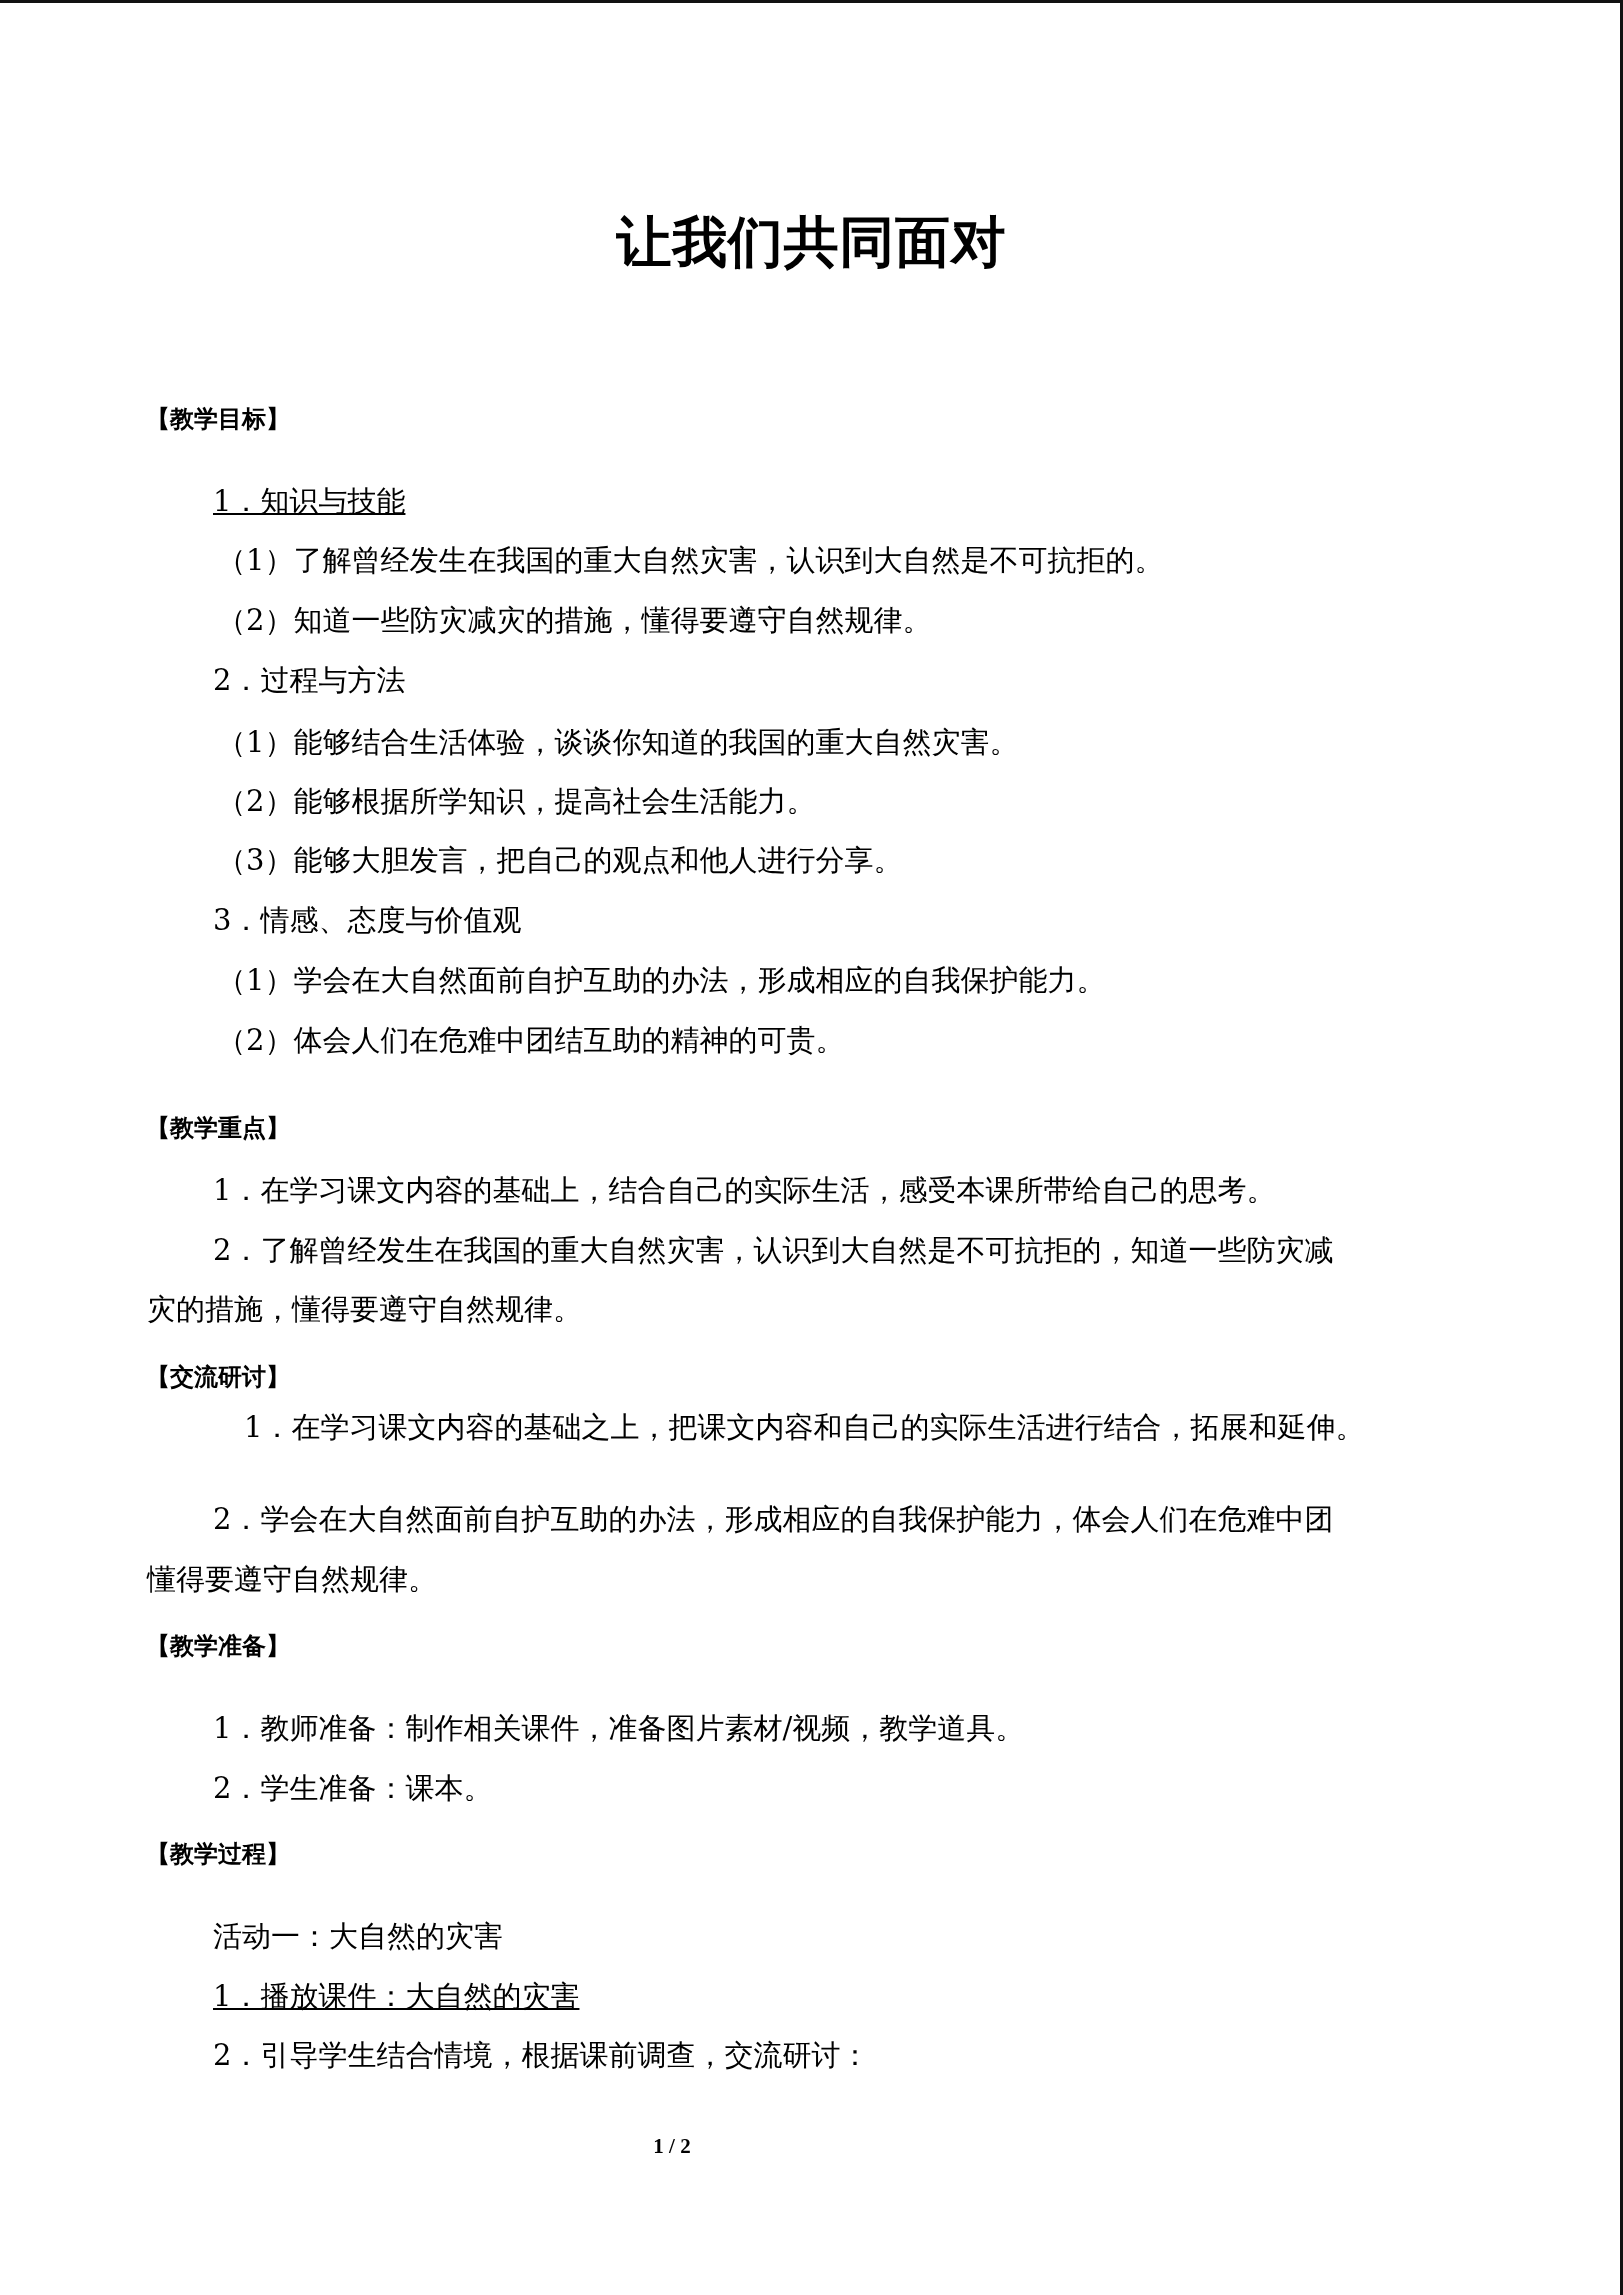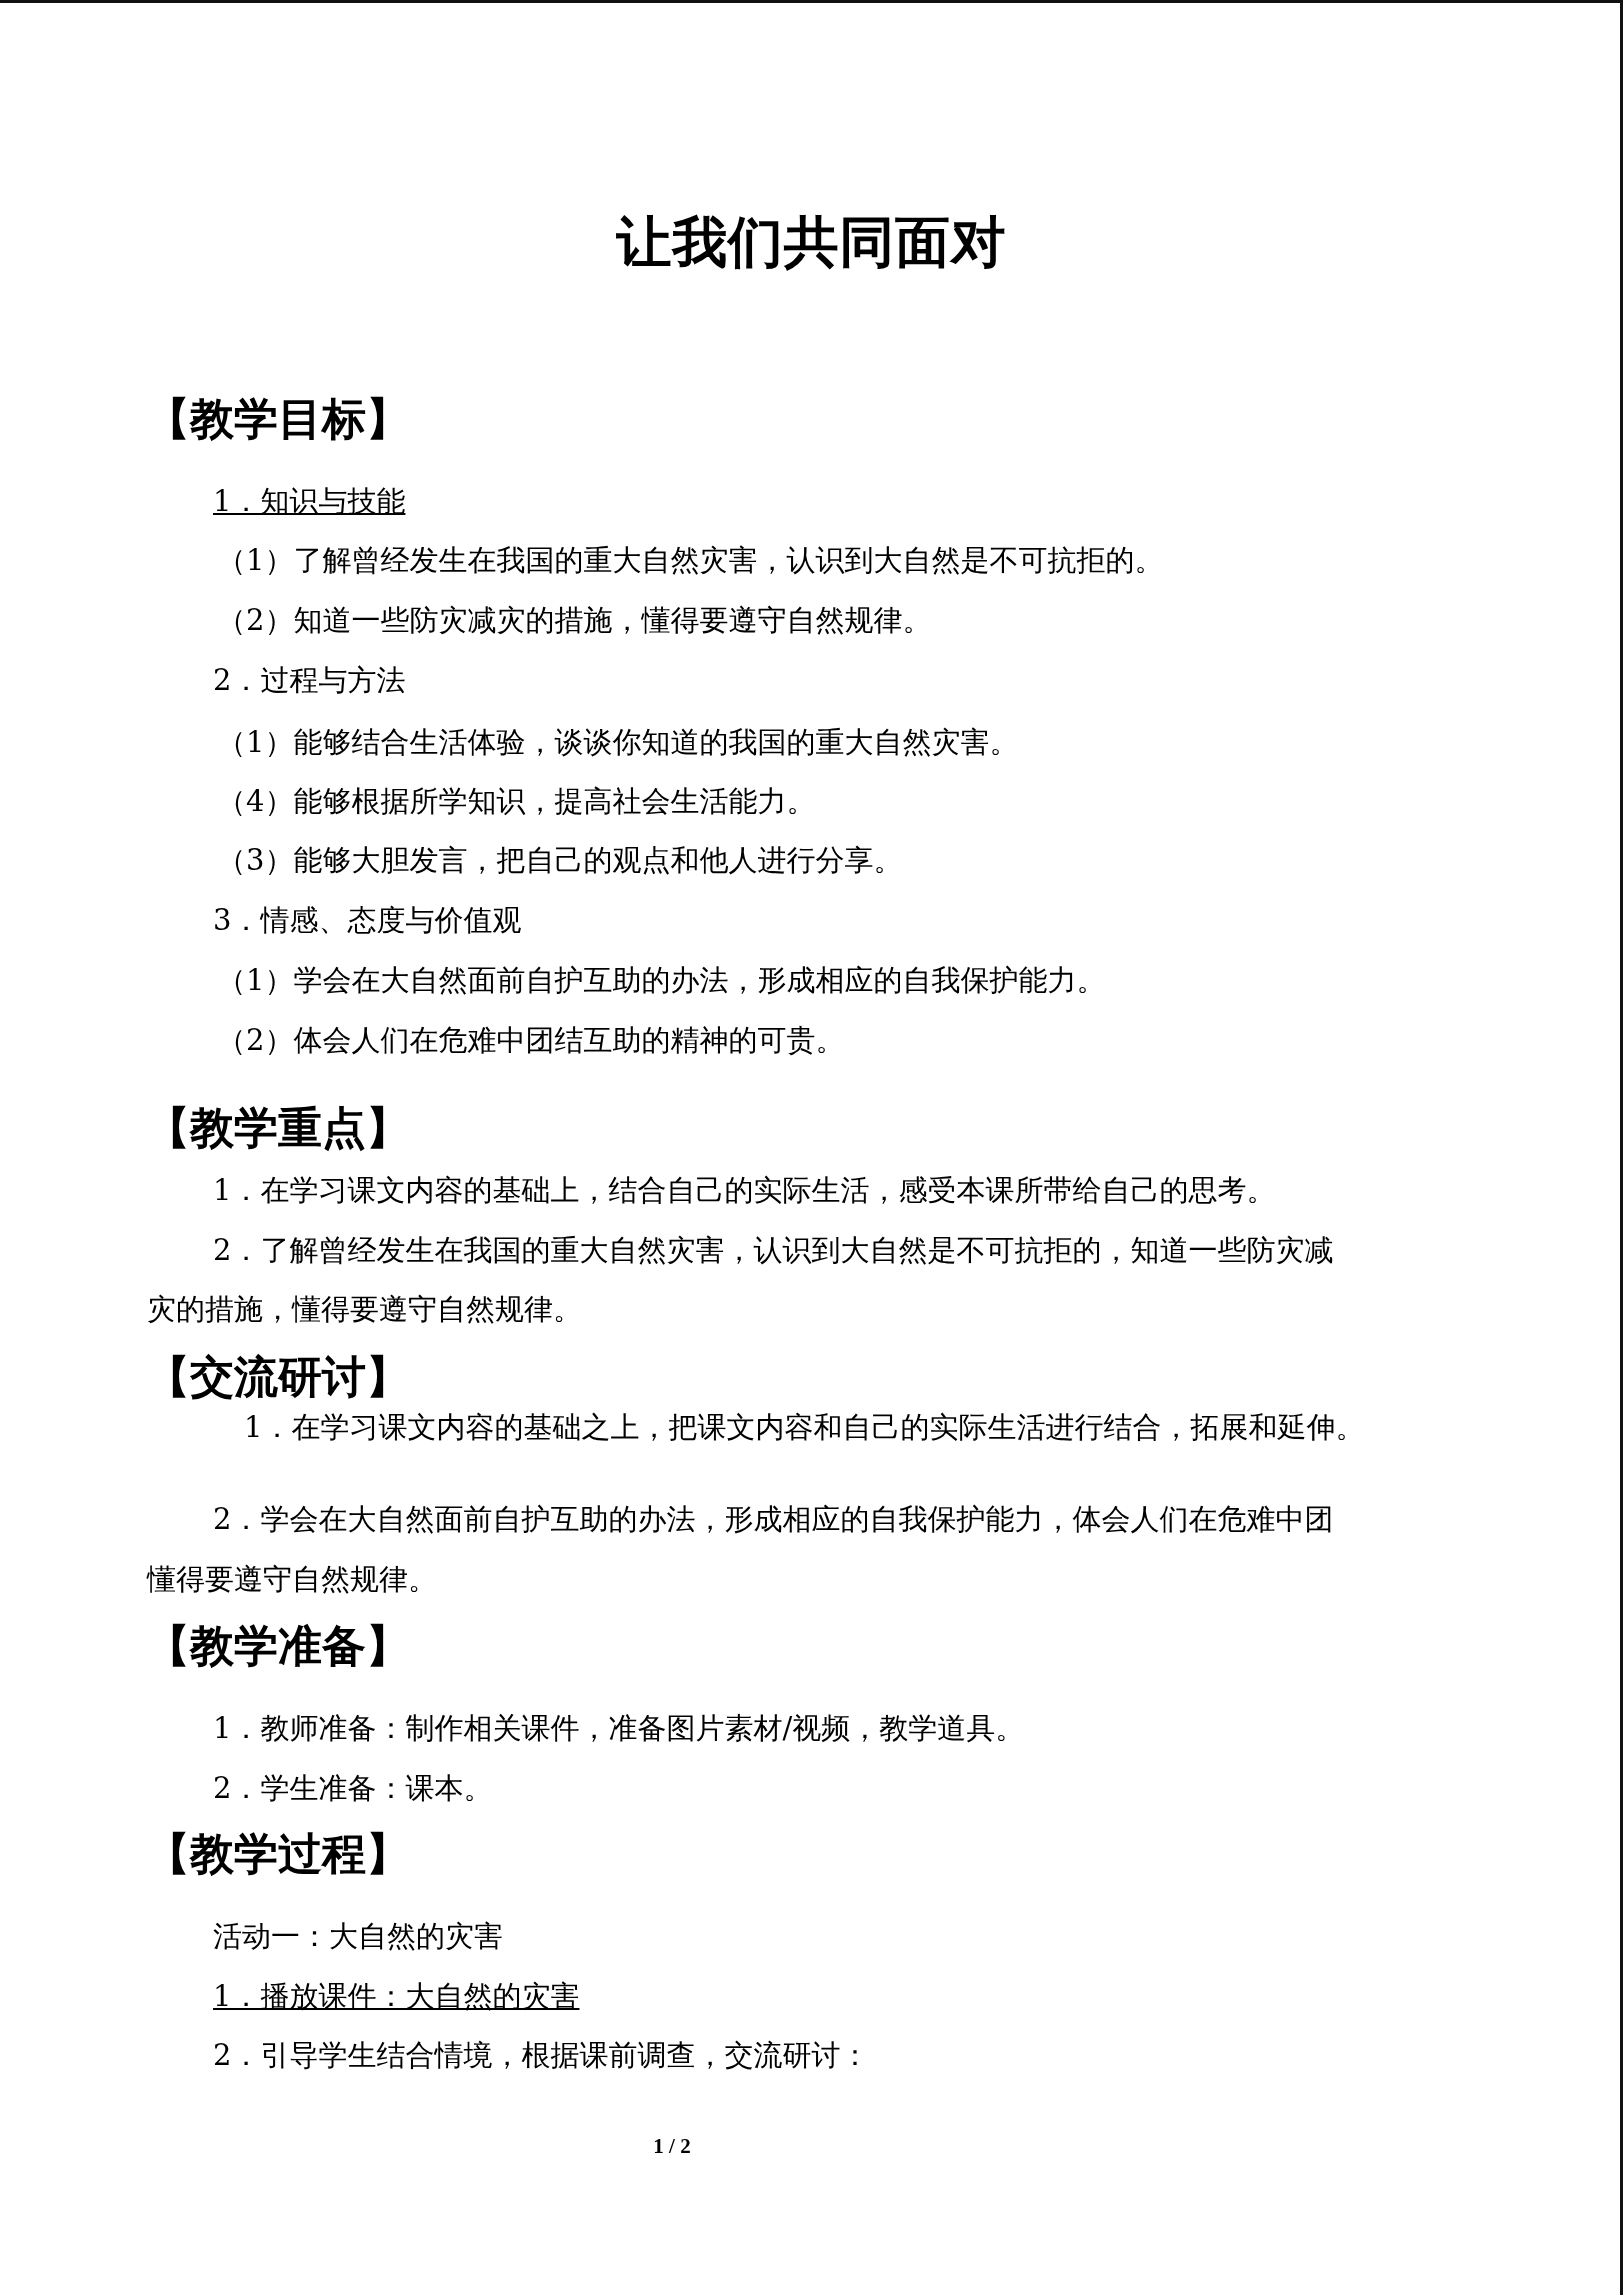--- a/index.html
+++ b/index.html
@@ -33,24 +33,24 @@
       top: 217px;
       text-align: center;
       font-size: 55px;
       font-weight: bold;
       line-height: 50px;
       letter-spacing: 0.7px;
     }
     .section-heading {
       position: absolute;
       left: 146px;
-      font-size: 44px;
+      font-size: 24px;
       font-weight: bold;
       line-height: 42px;
-      font-family: Liberation Sans, sans-serif;
+      font-family: Liberation Serif, serif;
     }
     .line {
       position: absolute;
       font-size: 29px;
       line-height: 38px;
       white-space: nowrap;
     }
     .ind-num { left: 213px; }
     .ind-paren { left: 217px; }
     .ind-cont { left: 147px; }
@@ -72,21 +72,21 @@
 <div class="page-frame-right"></div>
 
 <div class="doc-title">让我们共同面对</div>
 
 <div class="section-heading" style="top:398px;">【教学目标】</div>
 <div class="line ind-num" style="top:482px;text-decoration:underline;">1．知识与技能</div>
 <div class="line ind-paren" style="top:541px;">（1）了解曾经发生在我国的重大自然灾害，认识到大自然是不可抗拒的。</div>
 <div class="line ind-paren" style="top:601px;">（2）知道一些防灾减灾的措施，懂得要遵守自然规律。</div>
 <div class="line ind-num" style="top:661px;">2．过程与方法</div>
 <div class="line ind-paren" style="top:723px;">（1）能够结合生活体验，谈谈你知道的我国的重大自然灾害。</div>
-<div class="line ind-paren" style="top:782px;">（4）能够根据所学知识，提高社会生活能力。</div>
+<div class="line ind-paren" style="top:782px;">（2）能够根据所学知识，提高社会生活能力。</div>
 <div class="line ind-paren" style="top:841px;">（3）能够大胆发言，把自己的观点和他人进行分享。</div>
 <div class="line ind-num" style="top:901px;">3．情感、态度与价值观</div>
 <div class="line ind-paren" style="top:961px;">（1）学会在大自然面前自护互助的办法，形成相应的自我保护能力。</div>
 <div class="line ind-paren" style="top:1021px;">（2）体会人们在危难中团结互助的精神的可贵。</div>
 
 <div class="section-heading" style="top:1087px;margin-top:20px;">【教学重点】</div>
 <div class="line ind-num" style="top:1171px;">1．在学习课文内容的基础上，结合自己的实际生活，感受本课所带给自己的思考。</div>
 <div class="line ind-num" style="top:1231px;">2．了解曾经发生在我国的重大自然灾害，认识到大自然是不可抗拒的，知道一些防灾减</div>
 <div class="line ind-cont" style="top:1290px;">灾的措施，懂得要遵守自然规律。</div>
 

